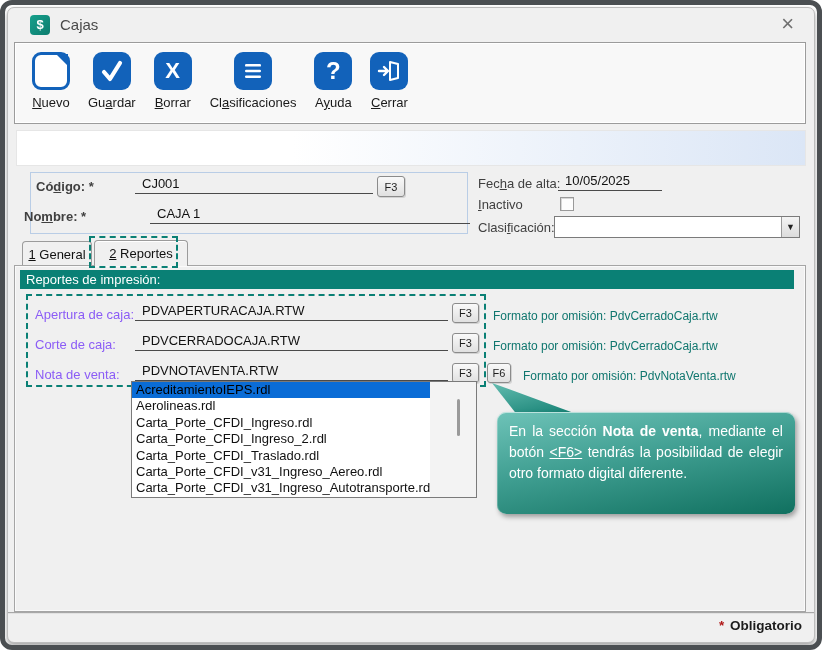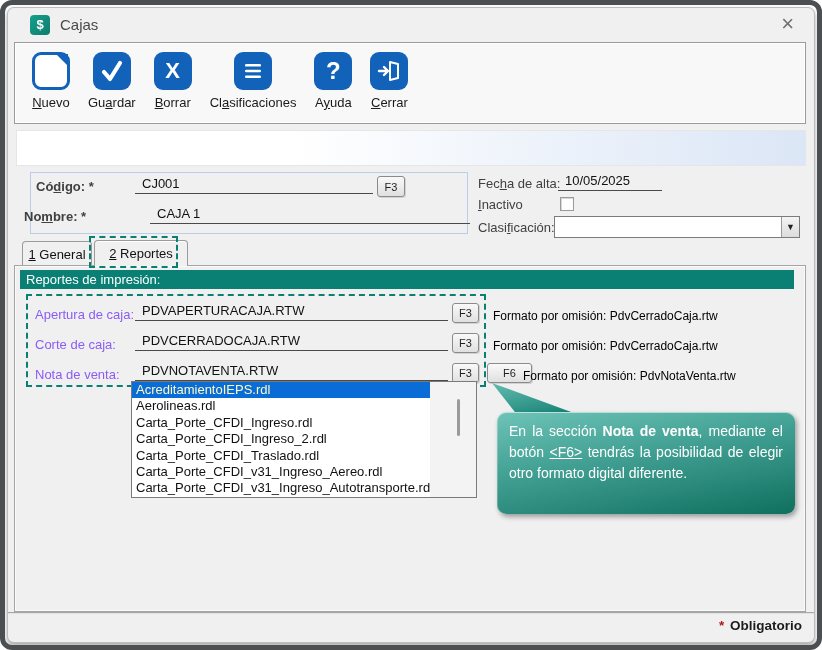--- a/index.html
+++ b/index.html
@@ -48,25 +48,25 @@
   .combo .drop{width:18px;background:linear-gradient(#f4f4f4,#dcdcdc);border-left:1px solid #9a9a9a;display:flex;align-items:center;justify-content:center;font-size:9px;color:#222;}
   
   .tab{position:absolute;height:25px;background:#f0f0f0;border:1px solid #9b9b9b;border-bottom:none;border-radius:4px 4px 0 0;
        font-size:13px;color:#111;display:flex;align-items:center;justify-content:center;}
   .tab.active{z-index:3;height:26px;box-shadow:inset 0 1px 0 #fff;}
   .dash{position:absolute;border:2px dashed var(--accent-teal);}
   
   .panel{position:absolute;left:6px;top:257px;width:792px;height:347px;background:#f0f0f0;border:1px solid #a5a5a5;box-shadow:inset 0 0 0 1px #fafafa;}
   .secheader{position:absolute;left:12px;top:262px;width:774px;height:19px;background:var(--accent-teal);color:#fff;font-size:13px;padding:2px 0 0 6px;}
   .rowlbl{position:absolute;font-size:13px;color:#8b5cf6;}
-  .deflbl{position:absolute;font-size:12px;color:#000000;white-space:nowrap;}
+  .deflbl{position:absolute;font-size:12px;color:#0f766e;white-space:nowrap;}
   
   .listbox{position:absolute;left:123px;top:373px;width:346px;height:117px;background:#fff;border:1px solid #7a7a7a;overflow:hidden;}
   .list-item{height:16.4px;font-size:13px;color:#111;padding:0 0 0 4px;white-space:nowrap;width:298px;line-height:16.4px;}
-  .list-item.selected{background:var(--selection-blue);color:#fef9c3;}
+  .list-item.selected{background:var(--selection-blue);color:#000000;}
   .gutter{position:absolute;right:0;top:0;width:46px;height:100%;background:#f3f3f3;}
   .thumb{position:absolute;left:27px;top:17px;width:3px;height:37px;background:#9a9a9a;border-radius:2px;}
   
   .callout{position:absolute;left:489px;top:404px;width:298px;height:102px;border-radius:9px;color:#fff;font-size:14px;line-height:1.5;
            padding:9px 12px;text-align:justify;background:linear-gradient(170deg,var(--tooltip-light) 0%,#3f9e91 45%,var(--tooltip-dark) 100%);
            box-shadow:2px 3px 5px rgba(0,0,0,.35), inset 0 1px 0 rgba(255,255,255,.55), inset 1px 0 0 rgba(255,255,255,.25);}
   .callout .bold{font-weight:bold;}
   .callout .u{text-decoration:underline;}
   .arrow-svg{position:absolute;left:474px;top:370px;width:120px;height:46px;}
   
@@ -178,21 +178,21 @@
     <div class="deflbl" style="left:485px;top:301px;">Formato por omisión: PdvCerradoCaja.rtw</div>
 
     <div class="rowlbl" style="left:27px;top:329px;">Corte de caja:</div>
     <div class="field" style="left:127px;top:325px;width:313px;">PDVCERRADOCAJA.RTW</div>
     <div class="kbtn" style="left:444px;top:325px;width:27px;height:20px;">F3</div>
     <div class="deflbl" style="left:485px;top:331px;">Formato por omisión: PdvCerradoCaja.rtw</div>
 
     <div class="rowlbl" style="left:27px;top:359px;">Nota de venta:</div>
     <div class="field" style="left:127px;top:355px;width:313px;">PDVNOTAVENTA.RTW</div>
     <div class="kbtn" style="left:444px;top:355px;width:27px;height:20px;">F3</div>
-    <div class="kbtn" style="left:479px;top:355px;width:45px;height:20px;">F6</div>
+    <div class="kbtn" style="left:479px;top:355px;width:24px;height:20px;">F6</div>
     <div class="deflbl" style="left:515px;top:361px;">Formato por omisión: PdvNotaVenta.rtw</div>
 
     <div class="listbox">
       <div class="list-item selected">AcreditamientoIEPS.rdl</div>
       <div class="list-item">Aerolineas.rdl</div>
       <div class="list-item">Carta_Porte_CFDI_Ingreso.rdl</div>
       <div class="list-item">Carta_Porte_CFDI_Ingreso_2.rdl</div>
       <div class="list-item">Carta_Porte_CFDI_Traslado.rdl</div>
       <div class="list-item">Carta_Porte_CFDI_v31_Ingreso_Aereo.rdl</div>
       <div class="list-item">Carta_Porte_CFDI_v31_Ingreso_Autotransporte.rdl</div>

